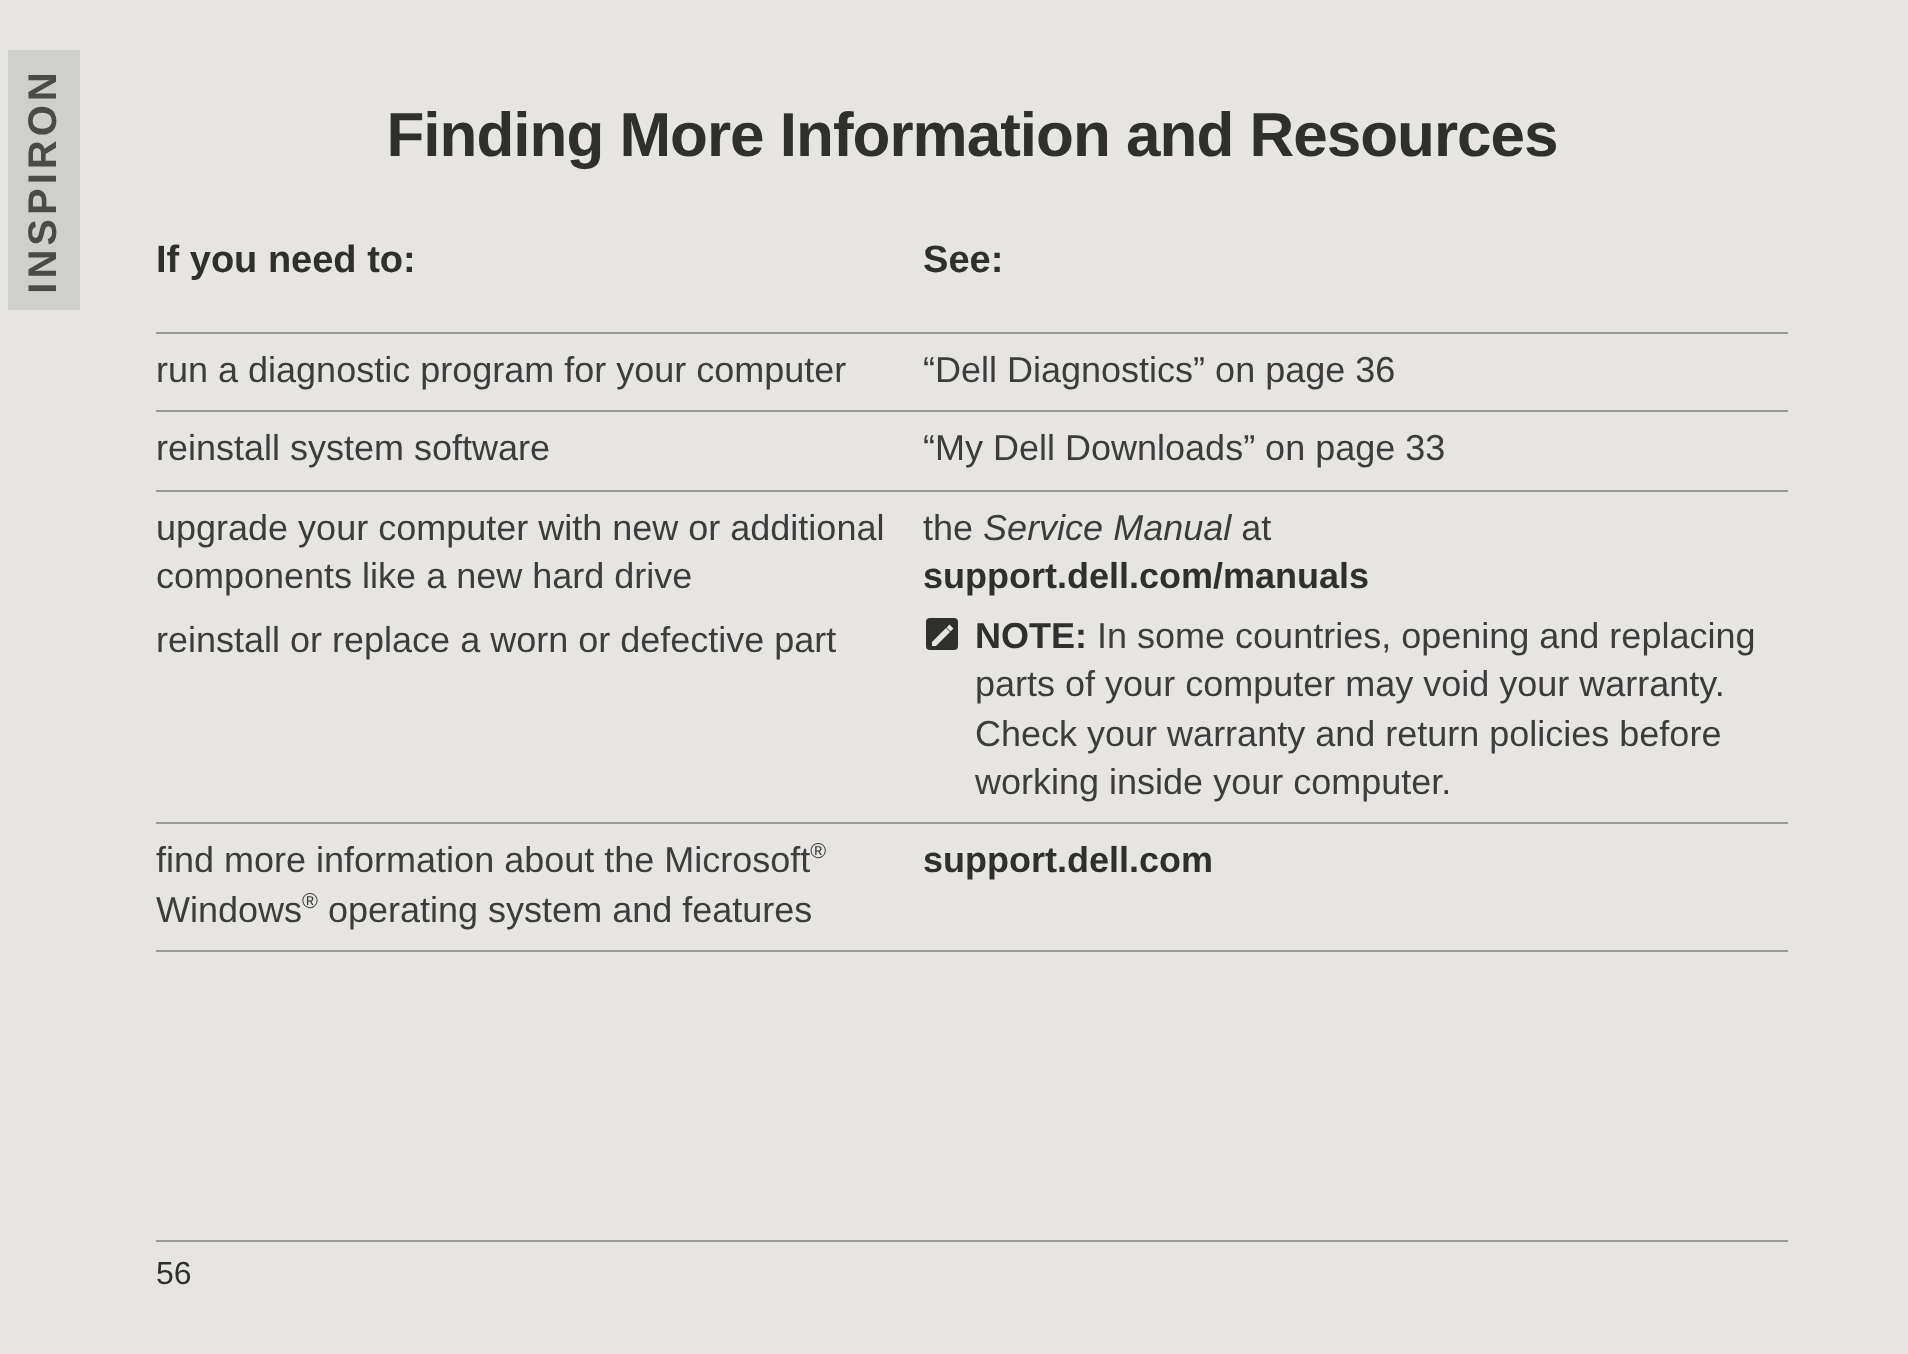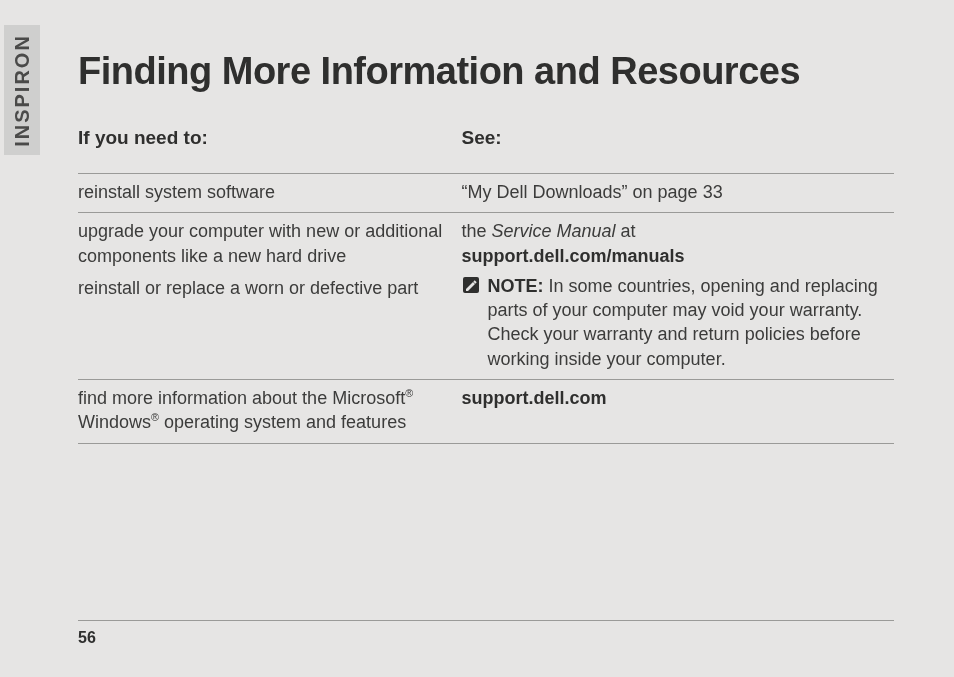--- a/index.html
+++ b/index.html
@@ -33,26 +33,27 @@
   .side-label span {
     transform: rotate(-90deg);
     font-weight: 800;
     font-size: 20px;
     letter-spacing: 2px;
     color: #4a4a49;
     white-space: nowrap;
     font-stretch: condensed;
   }
   h1.title {
-    font-size: 38px;
+    font-size: 31px;
     font-weight: 800;
     color: #2f2f2e;
     margin: 0 0 28px 0;
     letter-spacing: -0.5px;
     font-stretch: condensed;
+    text-align: center;
   }
   table.main {
     width: 100%;
     border-collapse: collapse;
     font-size: 18px;
     color: #3c3c3b;
     font-stretch: condensed;
   }
   table.main th {
     text-align: left;
@@ -84,21 +85,21 @@
     margin-top: 2px;
   }
   .note-icon svg { display:block; }
   .footer {
     position: absolute;
     left: 78px;
     bottom: 30px;
     right: 60px;
     border-top: 1px solid #9a9a98;
     padding-top: 8px;
-    font-weight: 700;
+    font-weight: 400;
     font-size: 16px;
     color: #2f2f2e;
   }
 </style>
 </head>
 <body>
 
 <div class="page">
 
   <div class="side-label">
@@ -112,20 +113,24 @@
       <col class="left">
         <col class="right">
     </colgroup>
     <thead>
       <tr>
         <th>If you need to:</th>
         <th>See:</th>
       </tr>
     </thead>
     <tbody>
+      <tr>
+        <td>run a diagnostic program for your computer</td>
+        <td>“Dell Diagnostics” on page 36</td>
+      </tr>
       <tr>
         <td>reinstall system software</td>
         <td>“My Dell Downloads” on page 33</td>
       </tr>
       <tr>
         <td>
           <div>upgrade your computer with new or additional components like a new hard drive</div>
           <div style="margin-top:8px;">reinstall or replace a worn or defective part</div>
         </td>
         <td>

